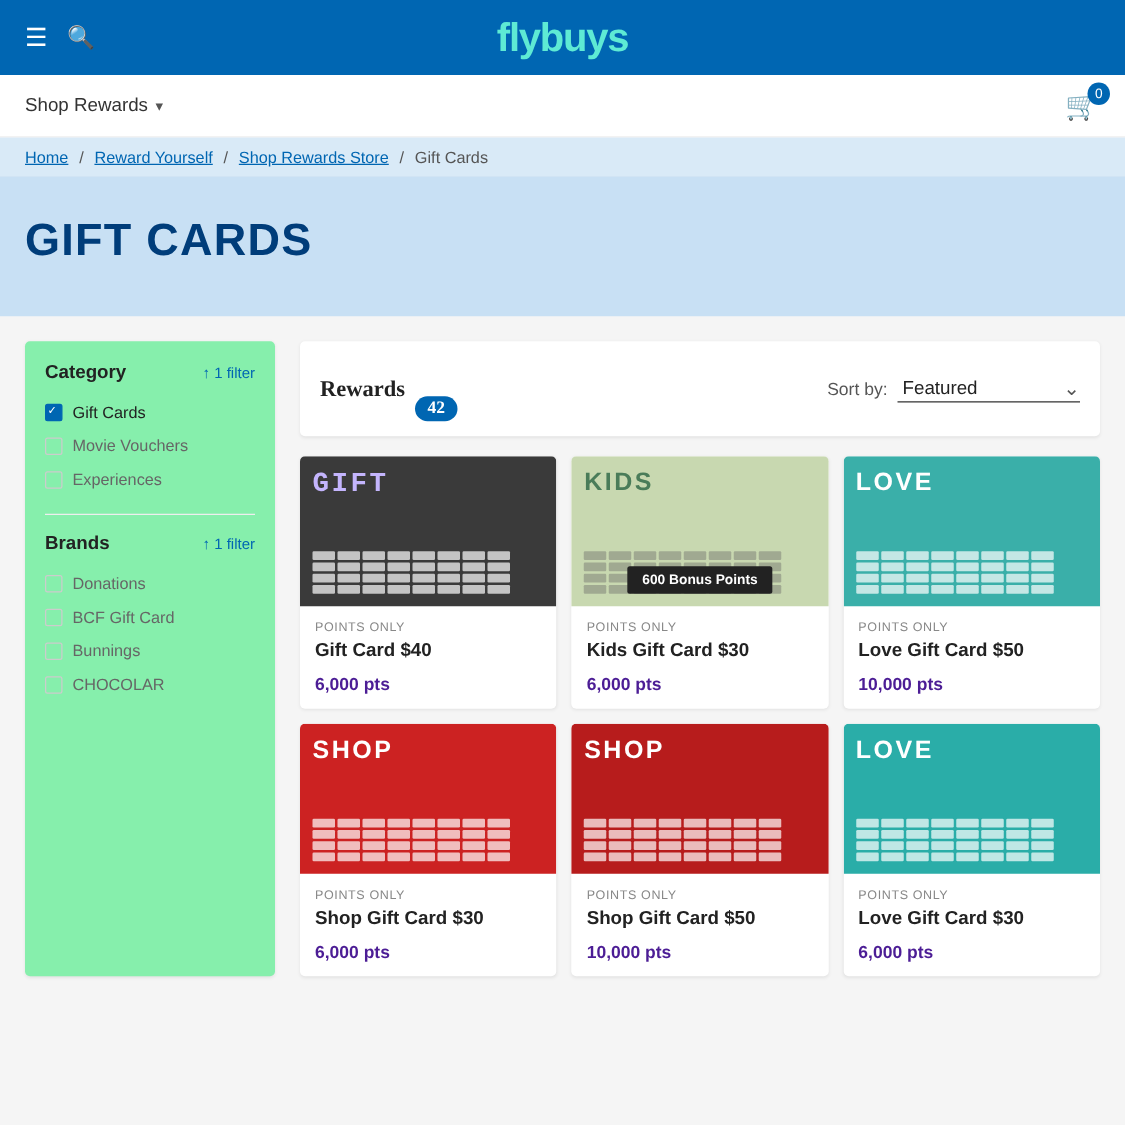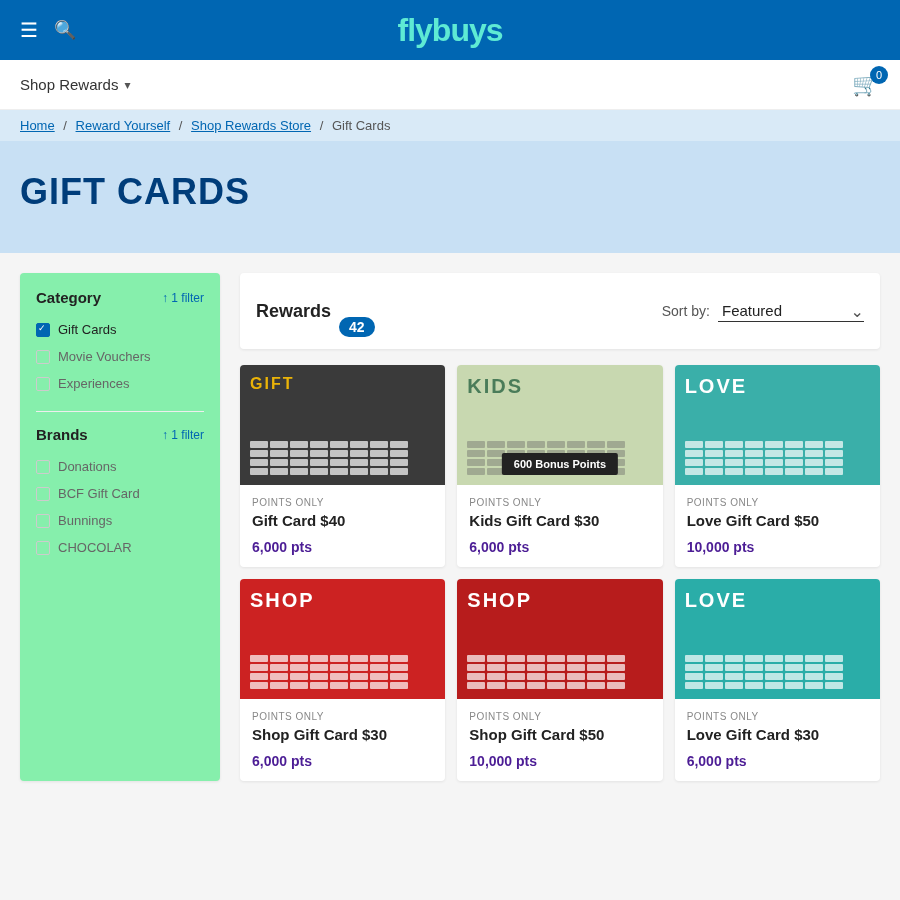--- a/index.html
+++ b/index.html
@@ -144,21 +144,21 @@
     .sort-bar {
       display: flex;
       align-items: center;
       justify-content: space-between;
       margin-bottom: 16px;
       background: white;
       padding: 12px 16px;
       border-radius: 4px;
       box-shadow: 0 1px 3px rgba(0,0,0,0.08);
     }
-    .rewards-count { font-size: 18px; font-weight: 600; color: #222; display: flex; align-items: center; gap: 8px; }
+    .rewards-count { font-size: 18px; font-weight: 600; color: #222; display: flex; align-items: center; gap: 8px; font-family: Liberation Serif, serif; }
     .count-badge {
       background: #0066b2;
       color: white;
       border-radius: 12px;
       padding: 2px 10px;
       font-size: 14px;
       font-weight: 600;
       margin-top: 32px;
     }
     .sort-right { display: flex; align-items: center; gap: 8px; font-size: 14px; color: #555; }
@@ -327,21 +327,21 @@
           </select>
           <span class="sort-chevron">⌄</span>
         </div>
       </div>
     </div>
 
     <div class="product-grid" id="product-grid">
         <div class="product-card">
           <div class="card-image" style="background: rgb(58, 58, 58);">
             <div class="card-image-content">
-              <div style="color: #eab308; font-size: 16px; font-weight: 900; letter-spacing: 2px;">GIFT</div>
+              <div style="color: #c4b5fd; font-size: 22px; font-weight: 900; letter-spacing: 2px; font-family: Liberation Mono, monospace;">GIFT</div>
               <div style="display: flex; flex-direction: column; gap: 2px;">
                 <div style="display: flex; gap: 2px; flex-wrap: wrap;">
                   <div style="height: 7px; width: 18px; background: rgba(255, 255, 255, 0.7); border-radius: 1px;"></div>
                   <div style="height: 7px; width: 18px; background: rgba(255, 255, 255, 0.7); border-radius: 1px;"></div>
                   <div style="height: 7px; width: 18px; background: rgba(255, 255, 255, 0.7); border-radius: 1px;"></div>
                   <div style="height: 7px; width: 18px; background: rgba(255, 255, 255, 0.7); border-radius: 1px;"></div>
                   <div style="height: 7px; width: 18px; background: rgba(255, 255, 255, 0.7); border-radius: 1px;"></div>
                   <div style="height: 7px; width: 18px; background: rgba(255, 255, 255, 0.7); border-radius: 1px;"></div>
                   <div style="height: 7px; width: 18px; background: rgba(255, 255, 255, 0.7); border-radius: 1px;"></div>
                   <div style="height: 7px; width: 18px; background: rgba(255, 255, 255, 0.7); border-radius: 1px;"></div>

